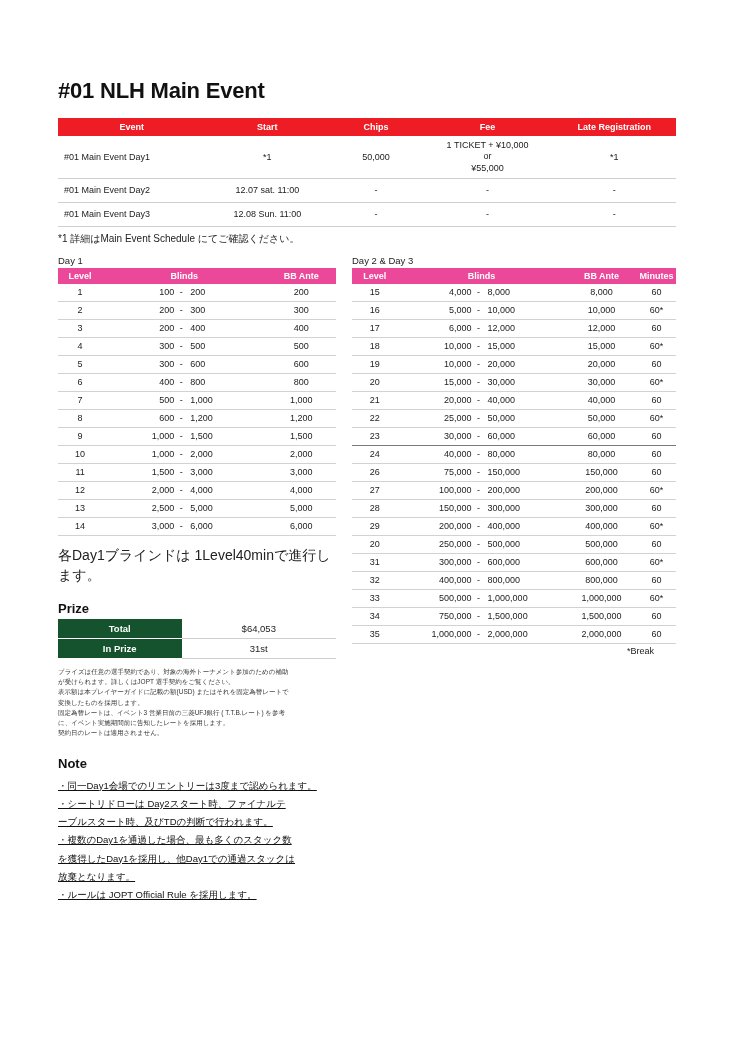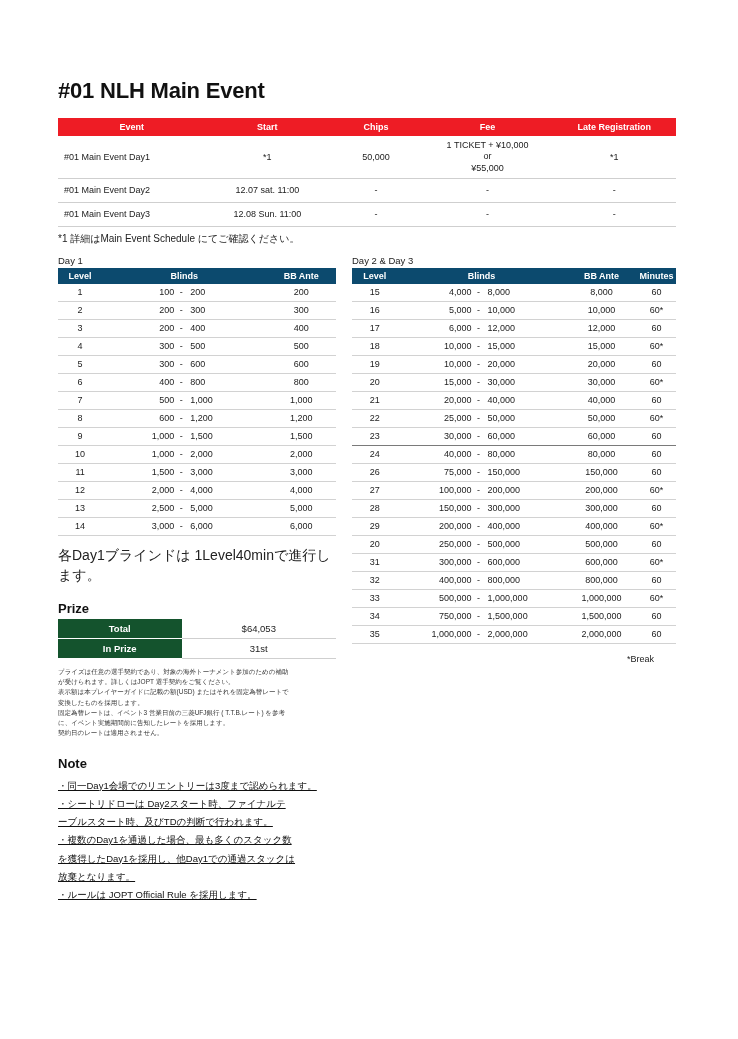--- a/index.html
+++ b/index.html
@@ -74,21 +74,21 @@
     gap: 16px;
   }
   .col-left { width: 278px; }
   .col-right { width: 324px; }
   .col-label {
     font-size: 9.5px;
     color: #222;
     margin-bottom: 2px;
   }
   .blinds th {
-    background: #0c4a6e;
+    background: #ec4899;
     color: #fff;
     font-weight: bold;
     font-size: 9px;
     padding: 3px 2px;
     text-align: center;
   }
   .blinds td {
     border-bottom: 1px solid #d2d2d2;
     padding: 2px 2px;
     font-size: 9px;
@@ -111,21 +111,21 @@
   .after-note {
     font-size: 14px;
     line-height: 1.45;
     margin-top: 9px;
     color: #222;
   }
   .break-note {
     font-size: 9px;
     text-align: right;
     padding-right: 22px;
-    margin-top: 10px;
+    margin-top: 2px;
     color: #222;
   }
 
   
   .prize-wrap { margin-top: 16px; width: 278px; }
   .prize-title {
     font-size: 13px;
     font-weight: bold;
     color: #111;
     margin-bottom: 3px;

